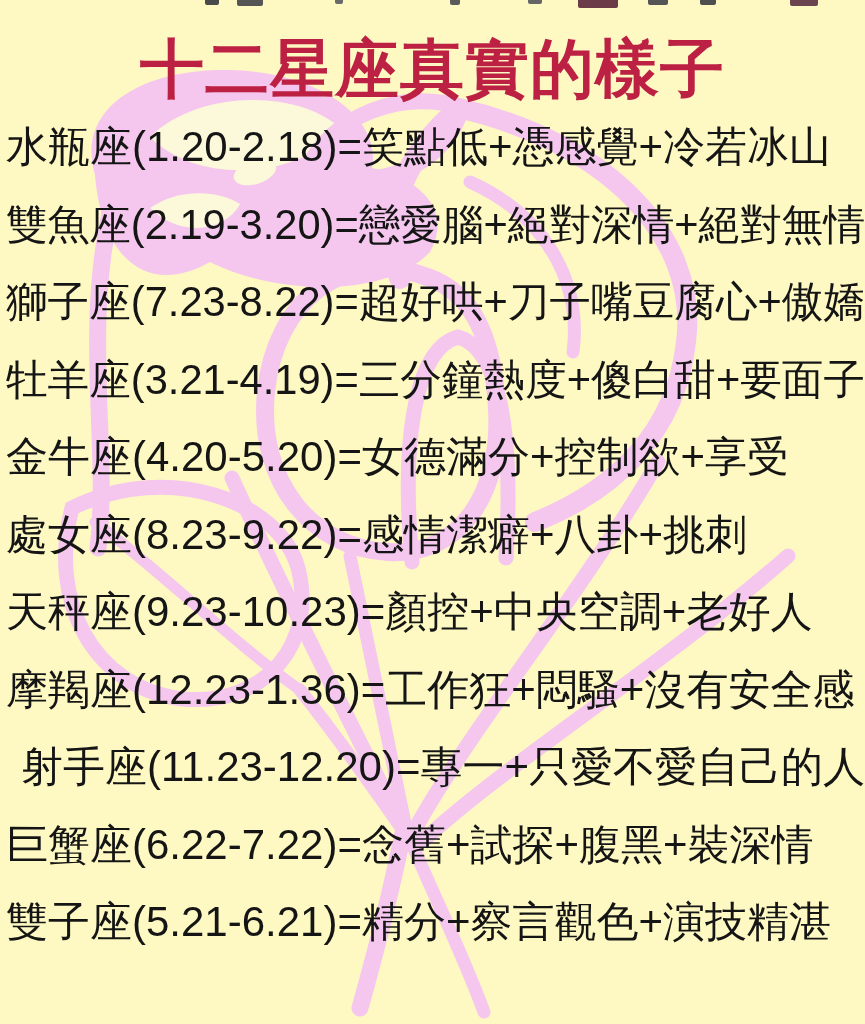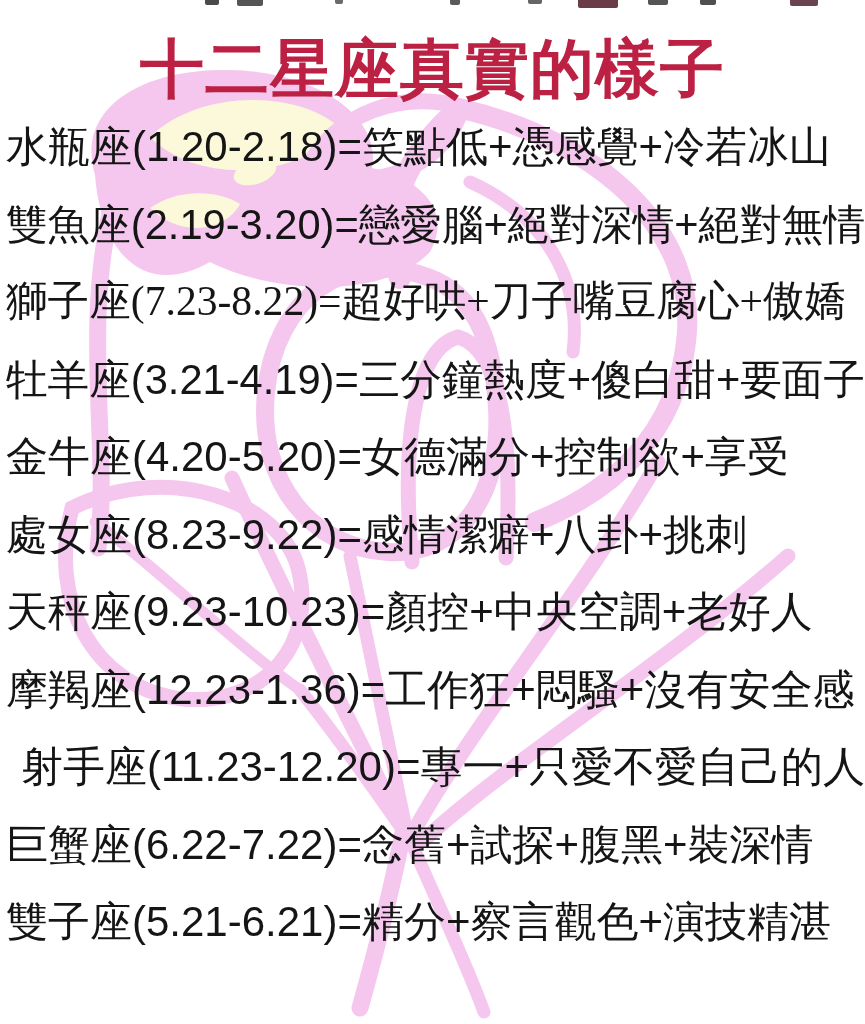--- a/index.html
+++ b/index.html
@@ -27,21 +27,21 @@
     white-space:nowrap;
     font-size:42px;font-weight:500;
     color:#151515;
     letter-spacing:0;
   }
   .row .fit{display:inline-block;line-height:77.5px;vertical-align:top;}
 </style>
 </head>
 <body>
 
-<div class="page" style="background: #ffffff;">
+<div class="page" style="background: #fef9c3;">
 
   <svg class="rose" viewBox="0 0 865 1024" aria-hidden="true">
 
     <g>
       <path d="M 95 175 C 75 108 142 68 230 70 C 320 72 382 118 372 168
                C 424 180 452 212 430 252 C 382 302 268 292 210 262
                C 150 296 102 262 95 175 Z" fill="#f5c7ee" stroke="none"></path>
       <path d="M 150 137 C 200 88 302 90 342 130 C 300 177 200 187 150 137 Z" fill="#fbf9da" stroke="none"></path>
       <path d="M 150 208 C 175 190 215 188 240 204 C 225 232 180 238 150 208 Z" fill="#fbf9da" stroke="none"></path>
       <ellipse cx="255" cy="172" rx="22" ry="12" fill="#fbf9da" transform="rotate(-18 255 172)"></ellipse>
@@ -86,21 +86,21 @@
     <i style="left:648px;width:20px;height:5px;background:#555;"></i>
     <i style="left:700px;width:16px;height:5px;background:#4f4f4f;"></i>
     <i style="left:790px;width:28px;height:6px;background:#6b4450;"></i>
   </div>
 
   <h1 class="title" style="color: rgb(188, 33, 68);">十二星座真實的樣子</h1>
 
   <div class="rows">
     <div class="row" style="color: rgb(21, 21, 21);"><span class="fit">水瓶座(1.20-2.18)=笑點低+憑感覺+冷若冰山</span></div>
     <div class="row" style="color: rgb(21, 21, 21);"><span class="fit" style="transform-origin: left center; transform: scaleX(0.990773);">雙魚座(2.19-3.20)=戀愛腦+絕對深情+絕對無情</span></div>
-    <div class="row" style="color: rgb(21, 21, 21); font-family: Liberation Serif, serif;"><span class="fit" style="transform-origin: left center; transform: scaleX(0.990773);">獅子座(7.23-8.22)=超好哄+刀子嘴豆腐心+傲嬌</span></div>
+    <div class="row" style="color: rgb(21, 21, 21);"><span class="fit" style="transform-origin: left center; transform: scaleX(0.990773);">獅子座(7.23-8.22)=超好哄+刀子嘴豆腐心+傲嬌</span></div>
     <div class="row" style="color: rgb(21, 21, 21);"><span class="fit" style="transform-origin: left center; transform: scaleX(0.990773);">牡羊座(3.21-4.19)=三分鐘熱度+傻白甜+要面子</span></div>
     <div class="row" style="color: rgb(21, 21, 21);"><span class="fit">金牛座(4.20-5.20)=女德滿分+控制欲+享受</span></div>
     <div class="row" style="color: rgb(21, 21, 21);"><span class="fit">處女座(8.23-9.22)=感情潔癖+八卦+挑刺</span></div>
     <div class="row" style="color: rgb(21, 21, 21);"><span class="fit">天秤座(9.23-10.23)=顏控+中央空調+老好人</span></div>
     <div class="row" style="color: rgb(21, 21, 21);"><span class="fit">摩羯座(12.23-1.36)=工作狂+悶騷+沒有安全感</span></div>
     <div class="row" style="color: rgb(21, 21, 21); text-align: right;"><span class="fit">射手座(11.23-12.20)=專一+只愛不愛自己的人</span></div>
     <div class="row" style="color: rgb(21, 21, 21);"><span class="fit">巨蟹座(6.22-7.22)=念舊+試探+腹黑+裝深情</span></div>
     <div class="row" style="color: rgb(21, 21, 21);"><span class="fit">雙子座(5.21-6.21)=精分+察言觀色+演技精湛</span></div>
   </div>
 

